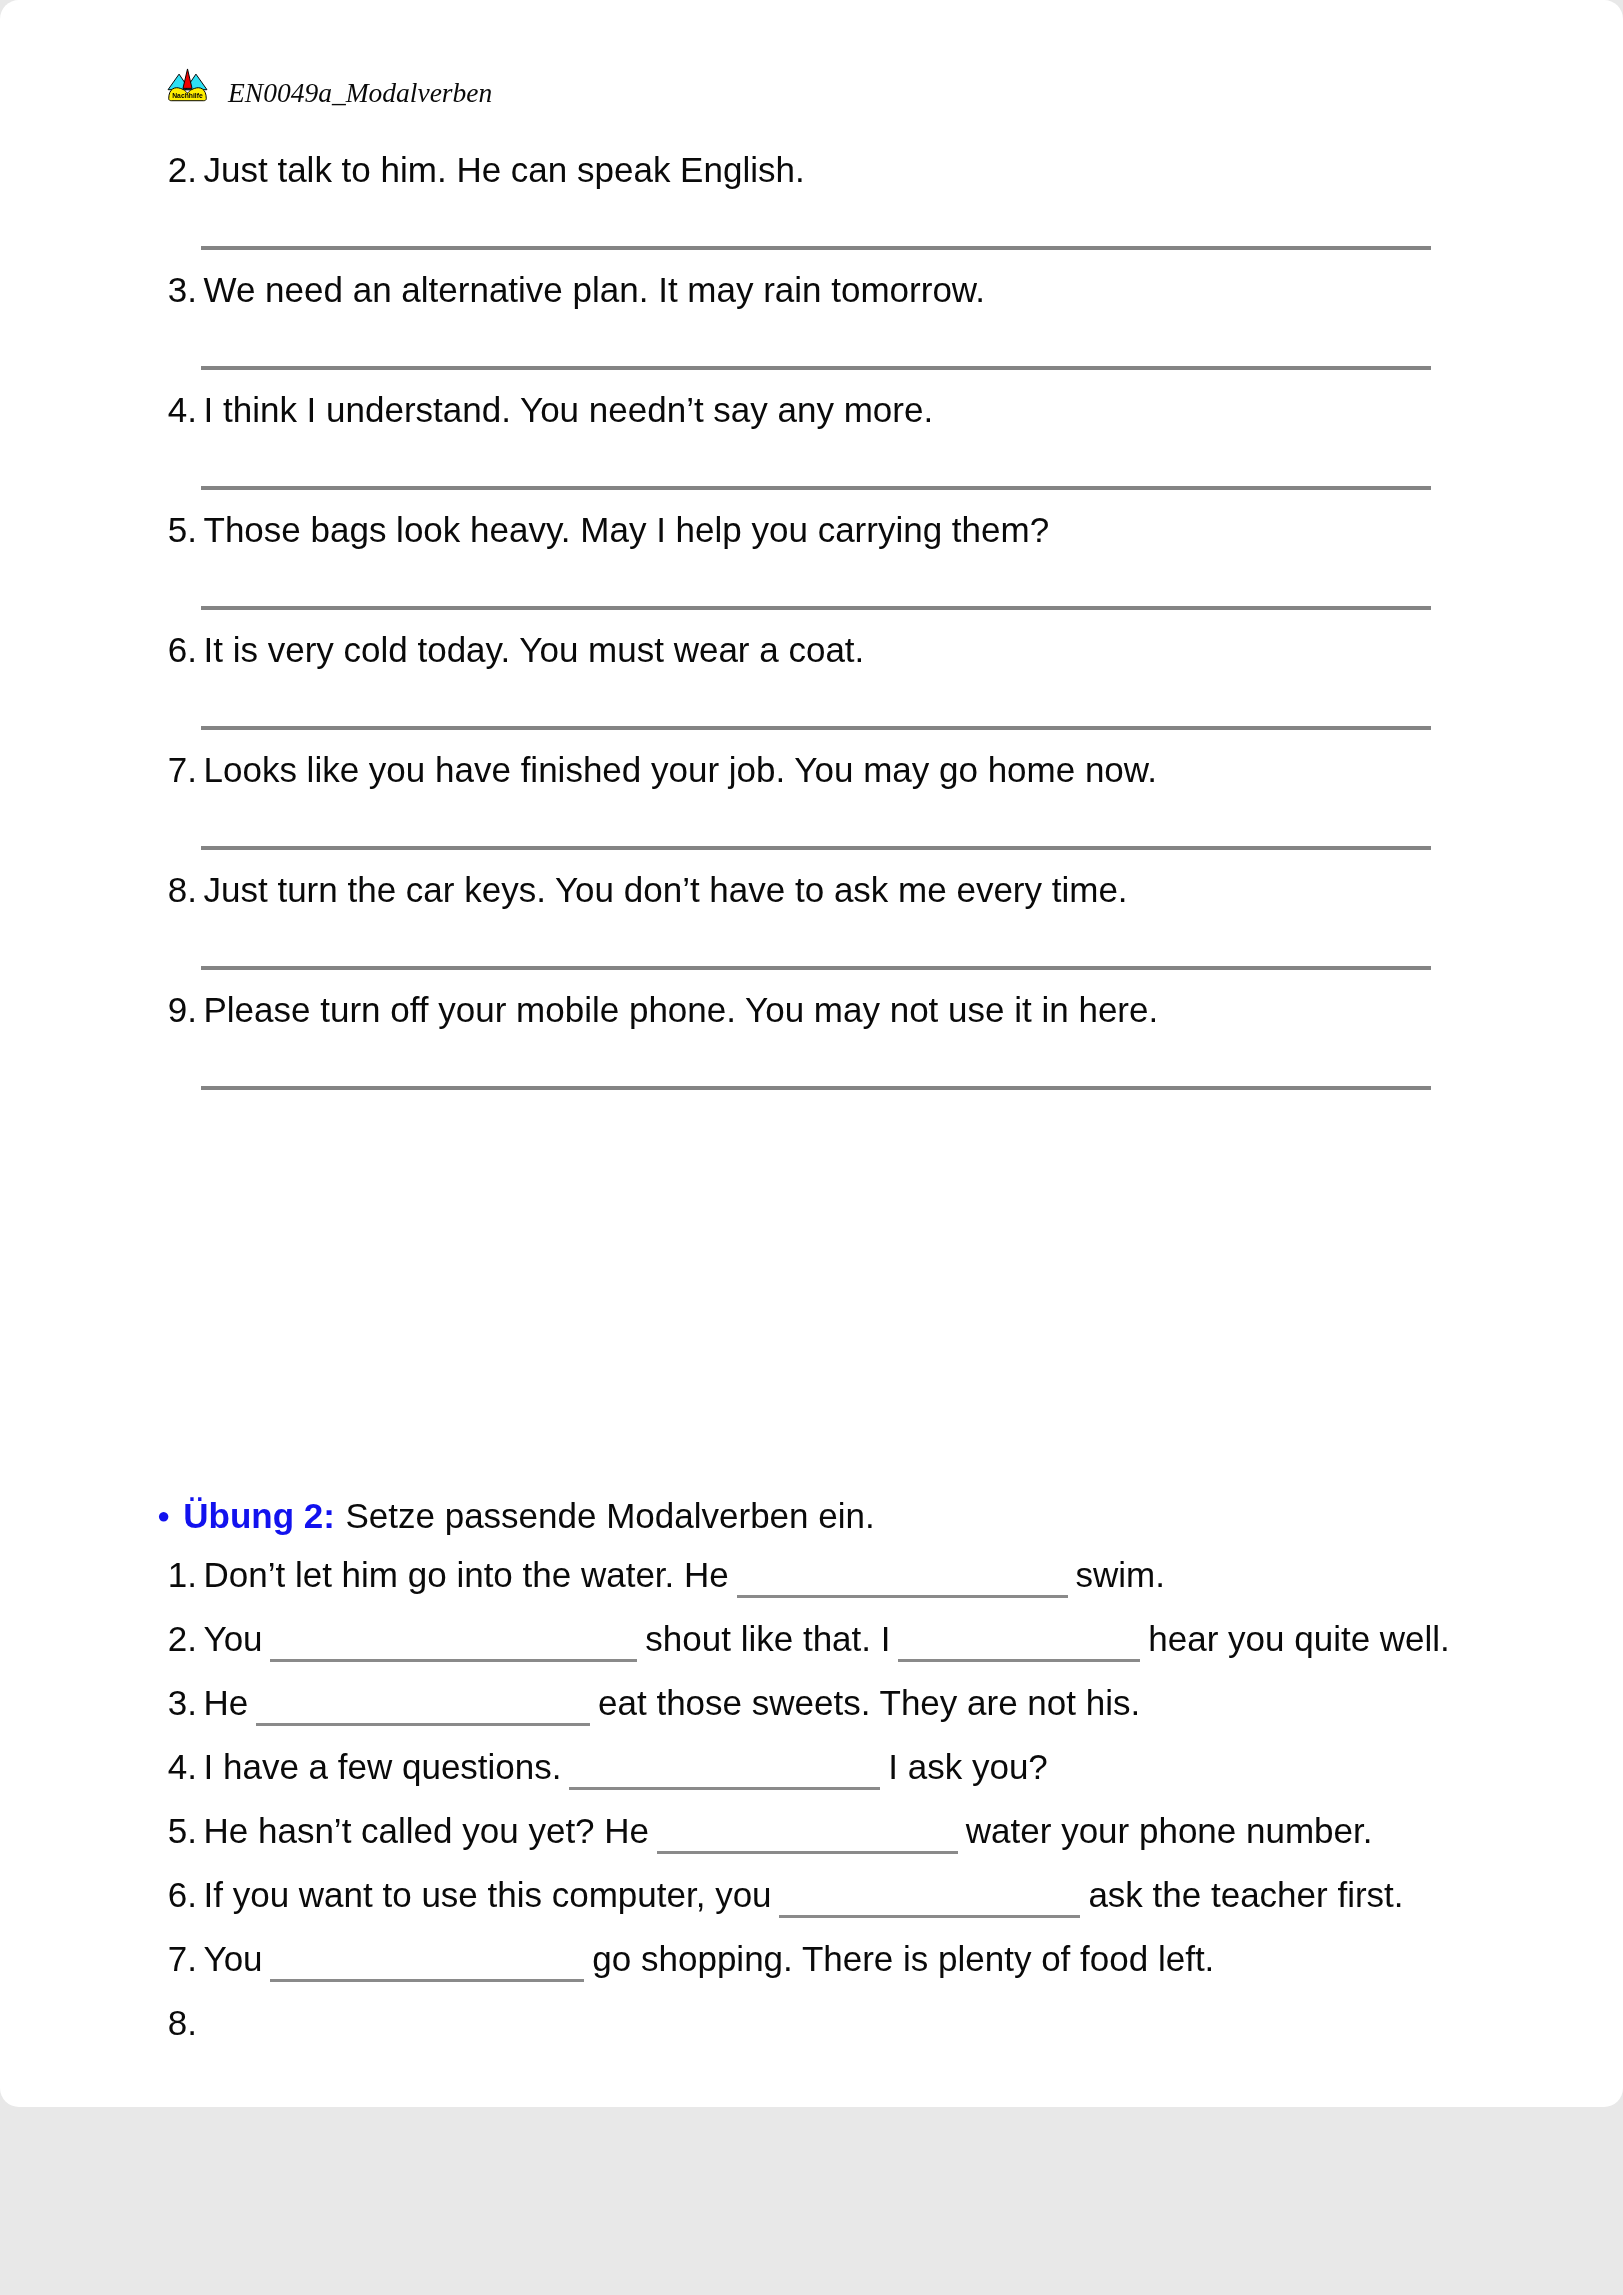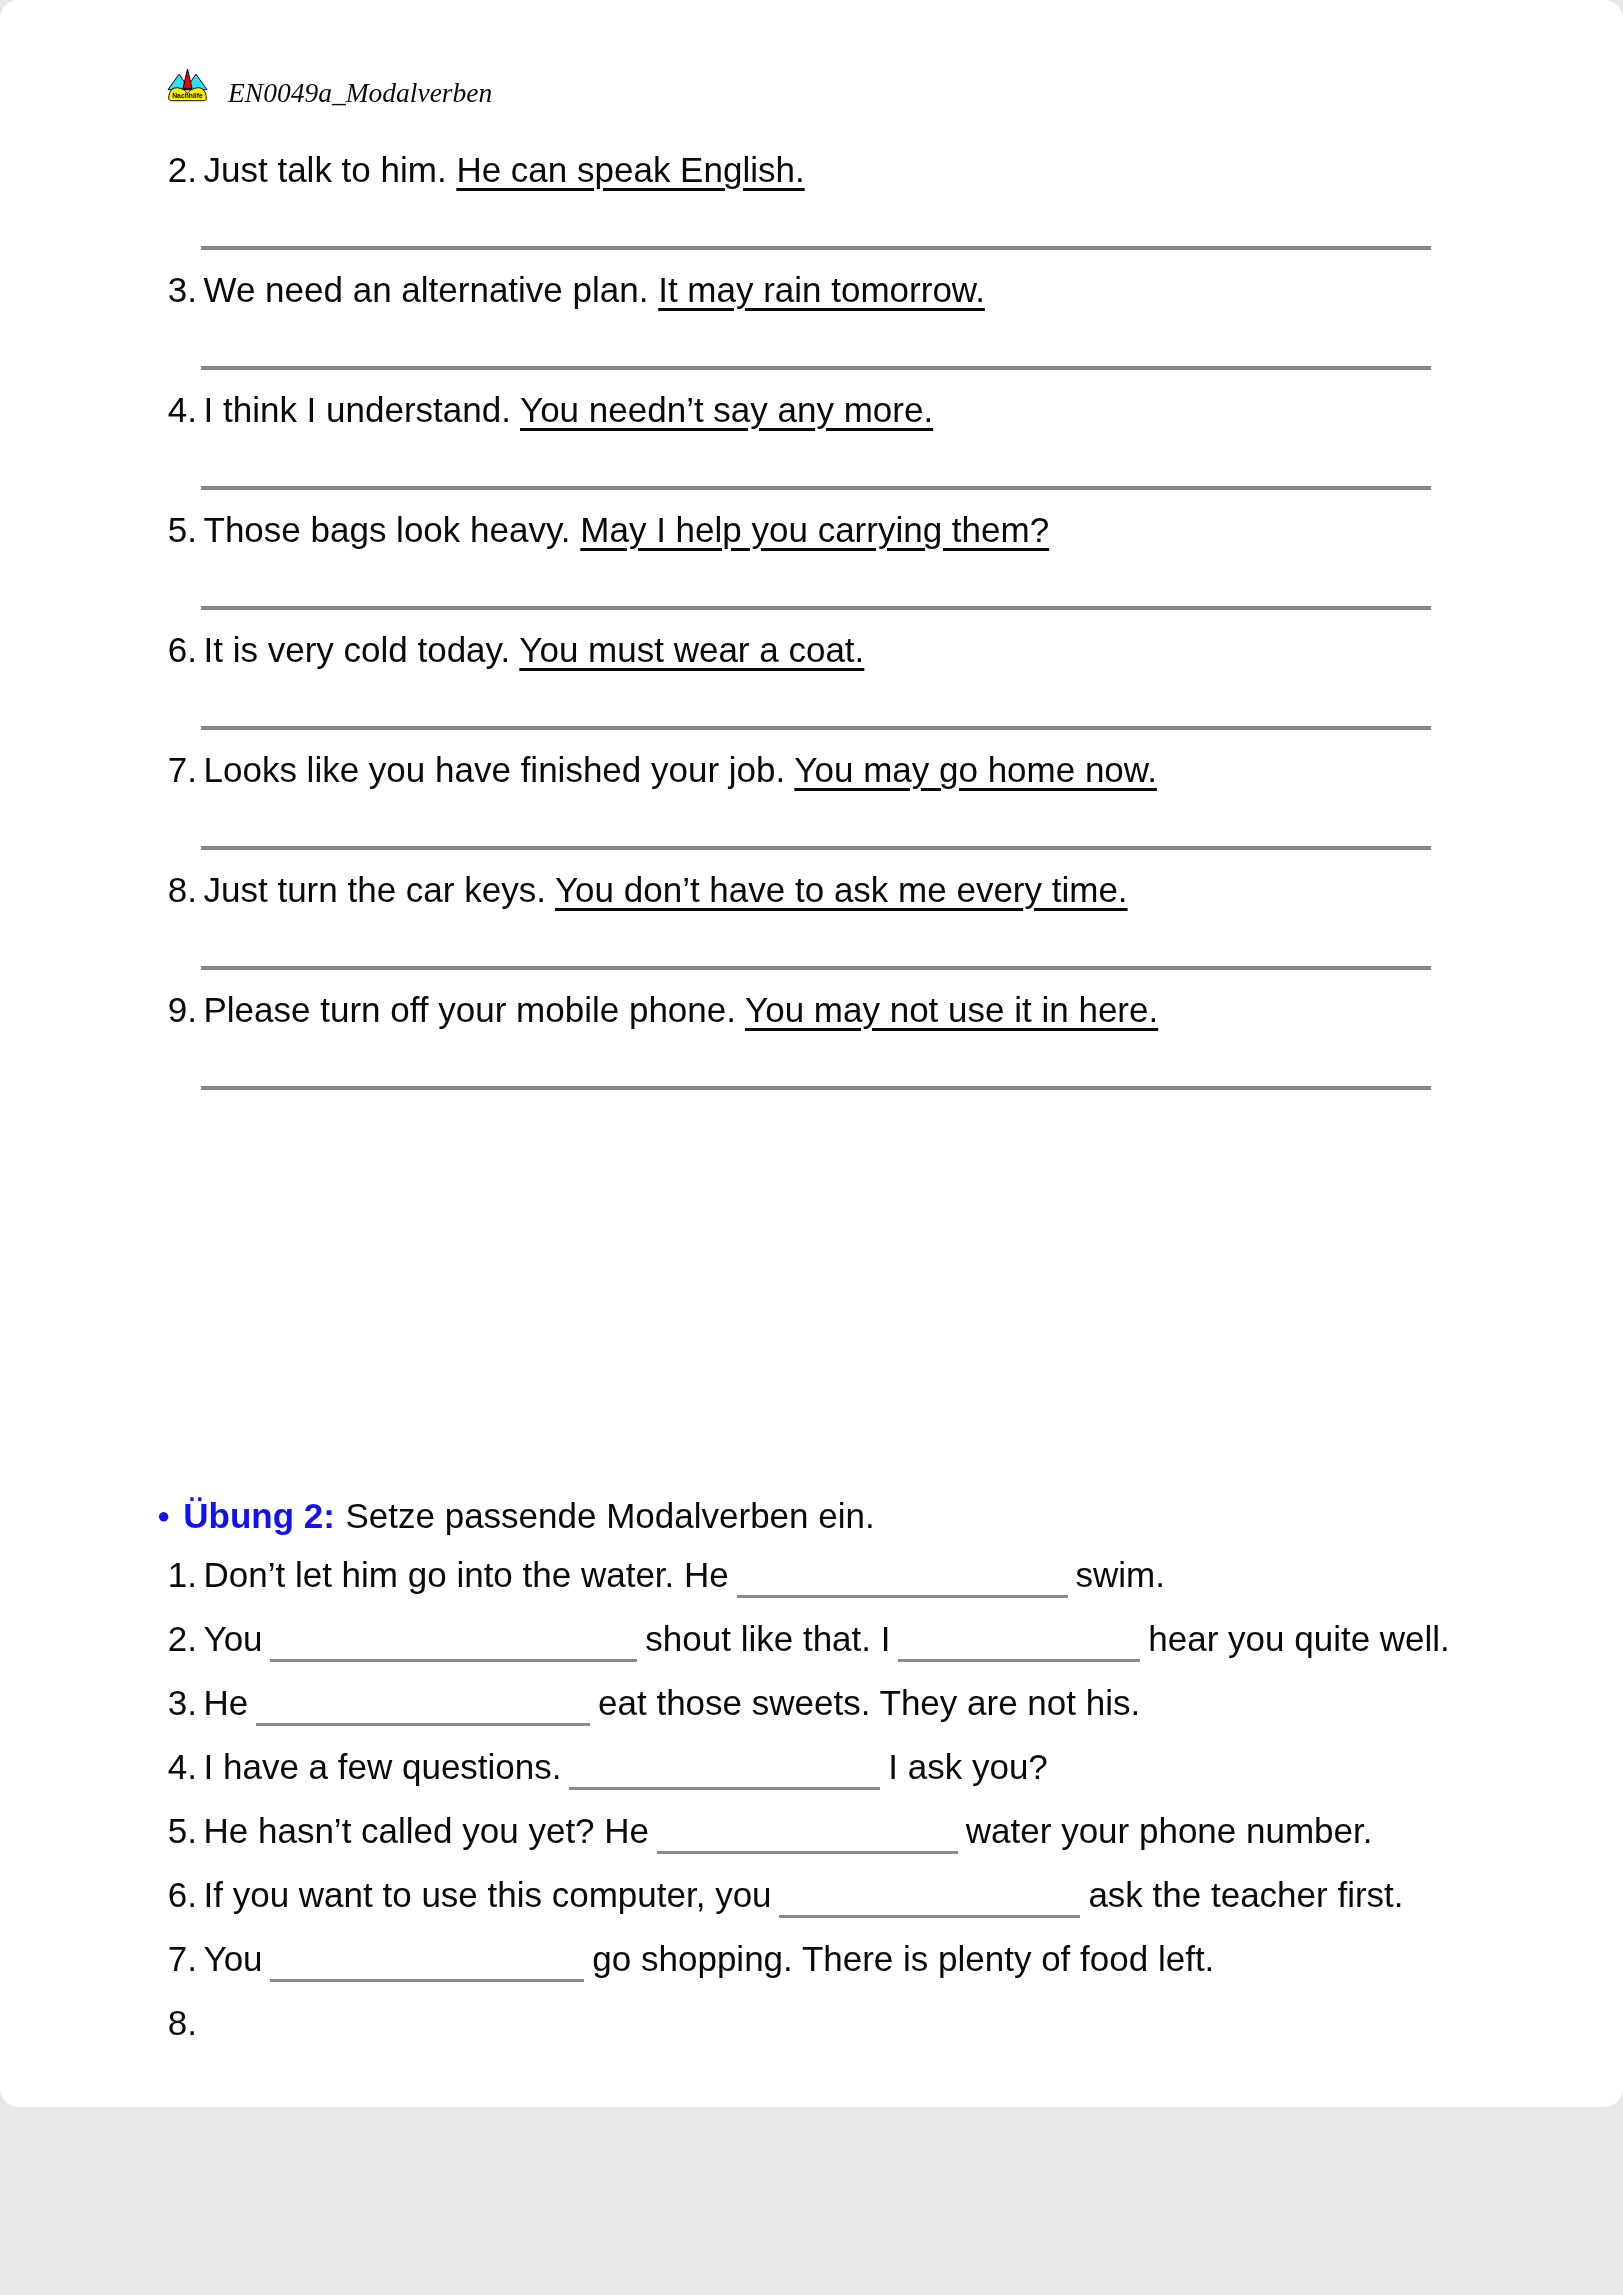--- a/index.html
+++ b/index.html
@@ -15,21 +15,21 @@
     position:absolute; left:228px; top:76px;
     font-family:"Liberation Serif","DejaVu Serif",serif; font-style:italic;
     font-size:27.5px; line-height:34px; color:#0a0a0a; white-space:nowrap;
   }
 
   
   .ex1 { position:absolute; left:145px; top:149px; width:1286px; }
   .ex1-item { position:relative; height:120px; }
   .sentence { display:flex; font-size:35px; line-height:42px; white-space:nowrap; }
   .num { flex:0 0 52px; width:52px; text-align:right; padding-right:6.5px; box-sizing:content-box; }
-  .ul-part { text-decoration:underline; text-decoration-thickness:3.3px; text-underline-offset:5.9px; }
+  .ul-part { text-decoration-thickness:3.3px; text-underline-offset:5.9px; }
   .answer-line { position:absolute; left:56px; right:0; top:97px; height:3.9px; background:#848484; }
 
   
   .ex2-head {
     position:absolute; left:157px; top:1494px;
     display:flex; align-items:center; font-size:35px; line-height:43px; white-space:nowrap;
   }
   .bullet { font-size:22px; color:var(--accent,#1212ee); margin-right:13px; line-height:43px; }
   .ex2-label { font-weight:bold; color:var(--accent,#1212ee); margin-right:10.5px; }
 

